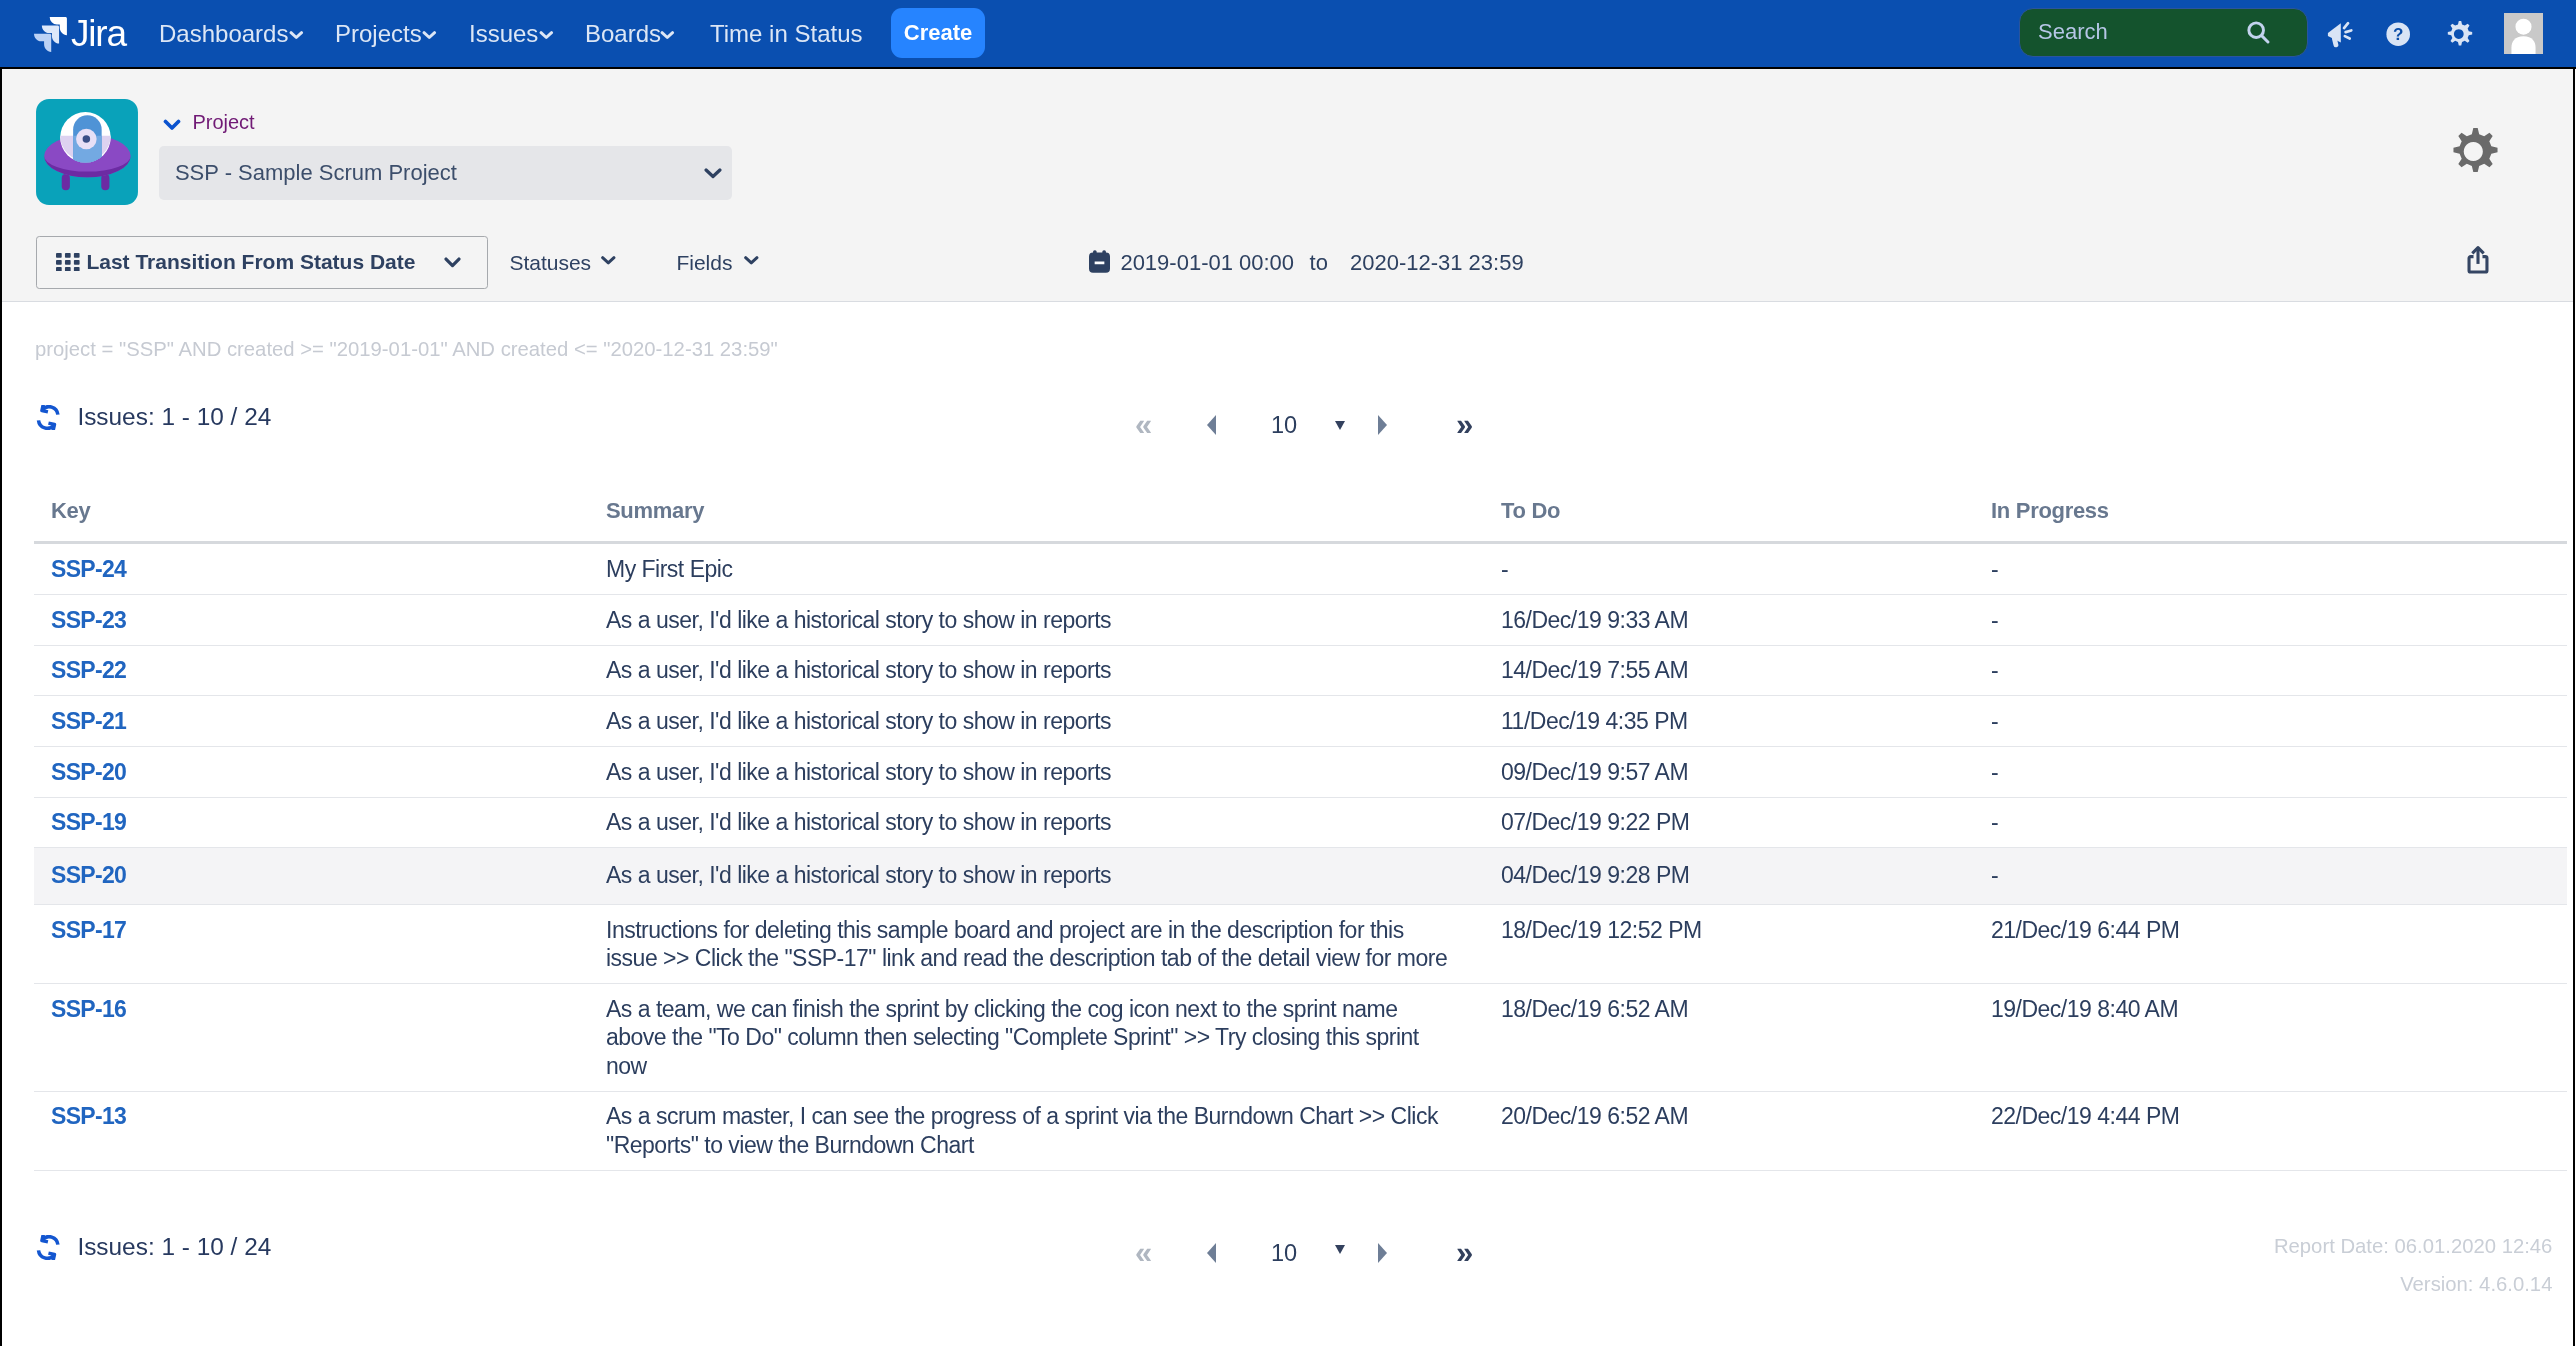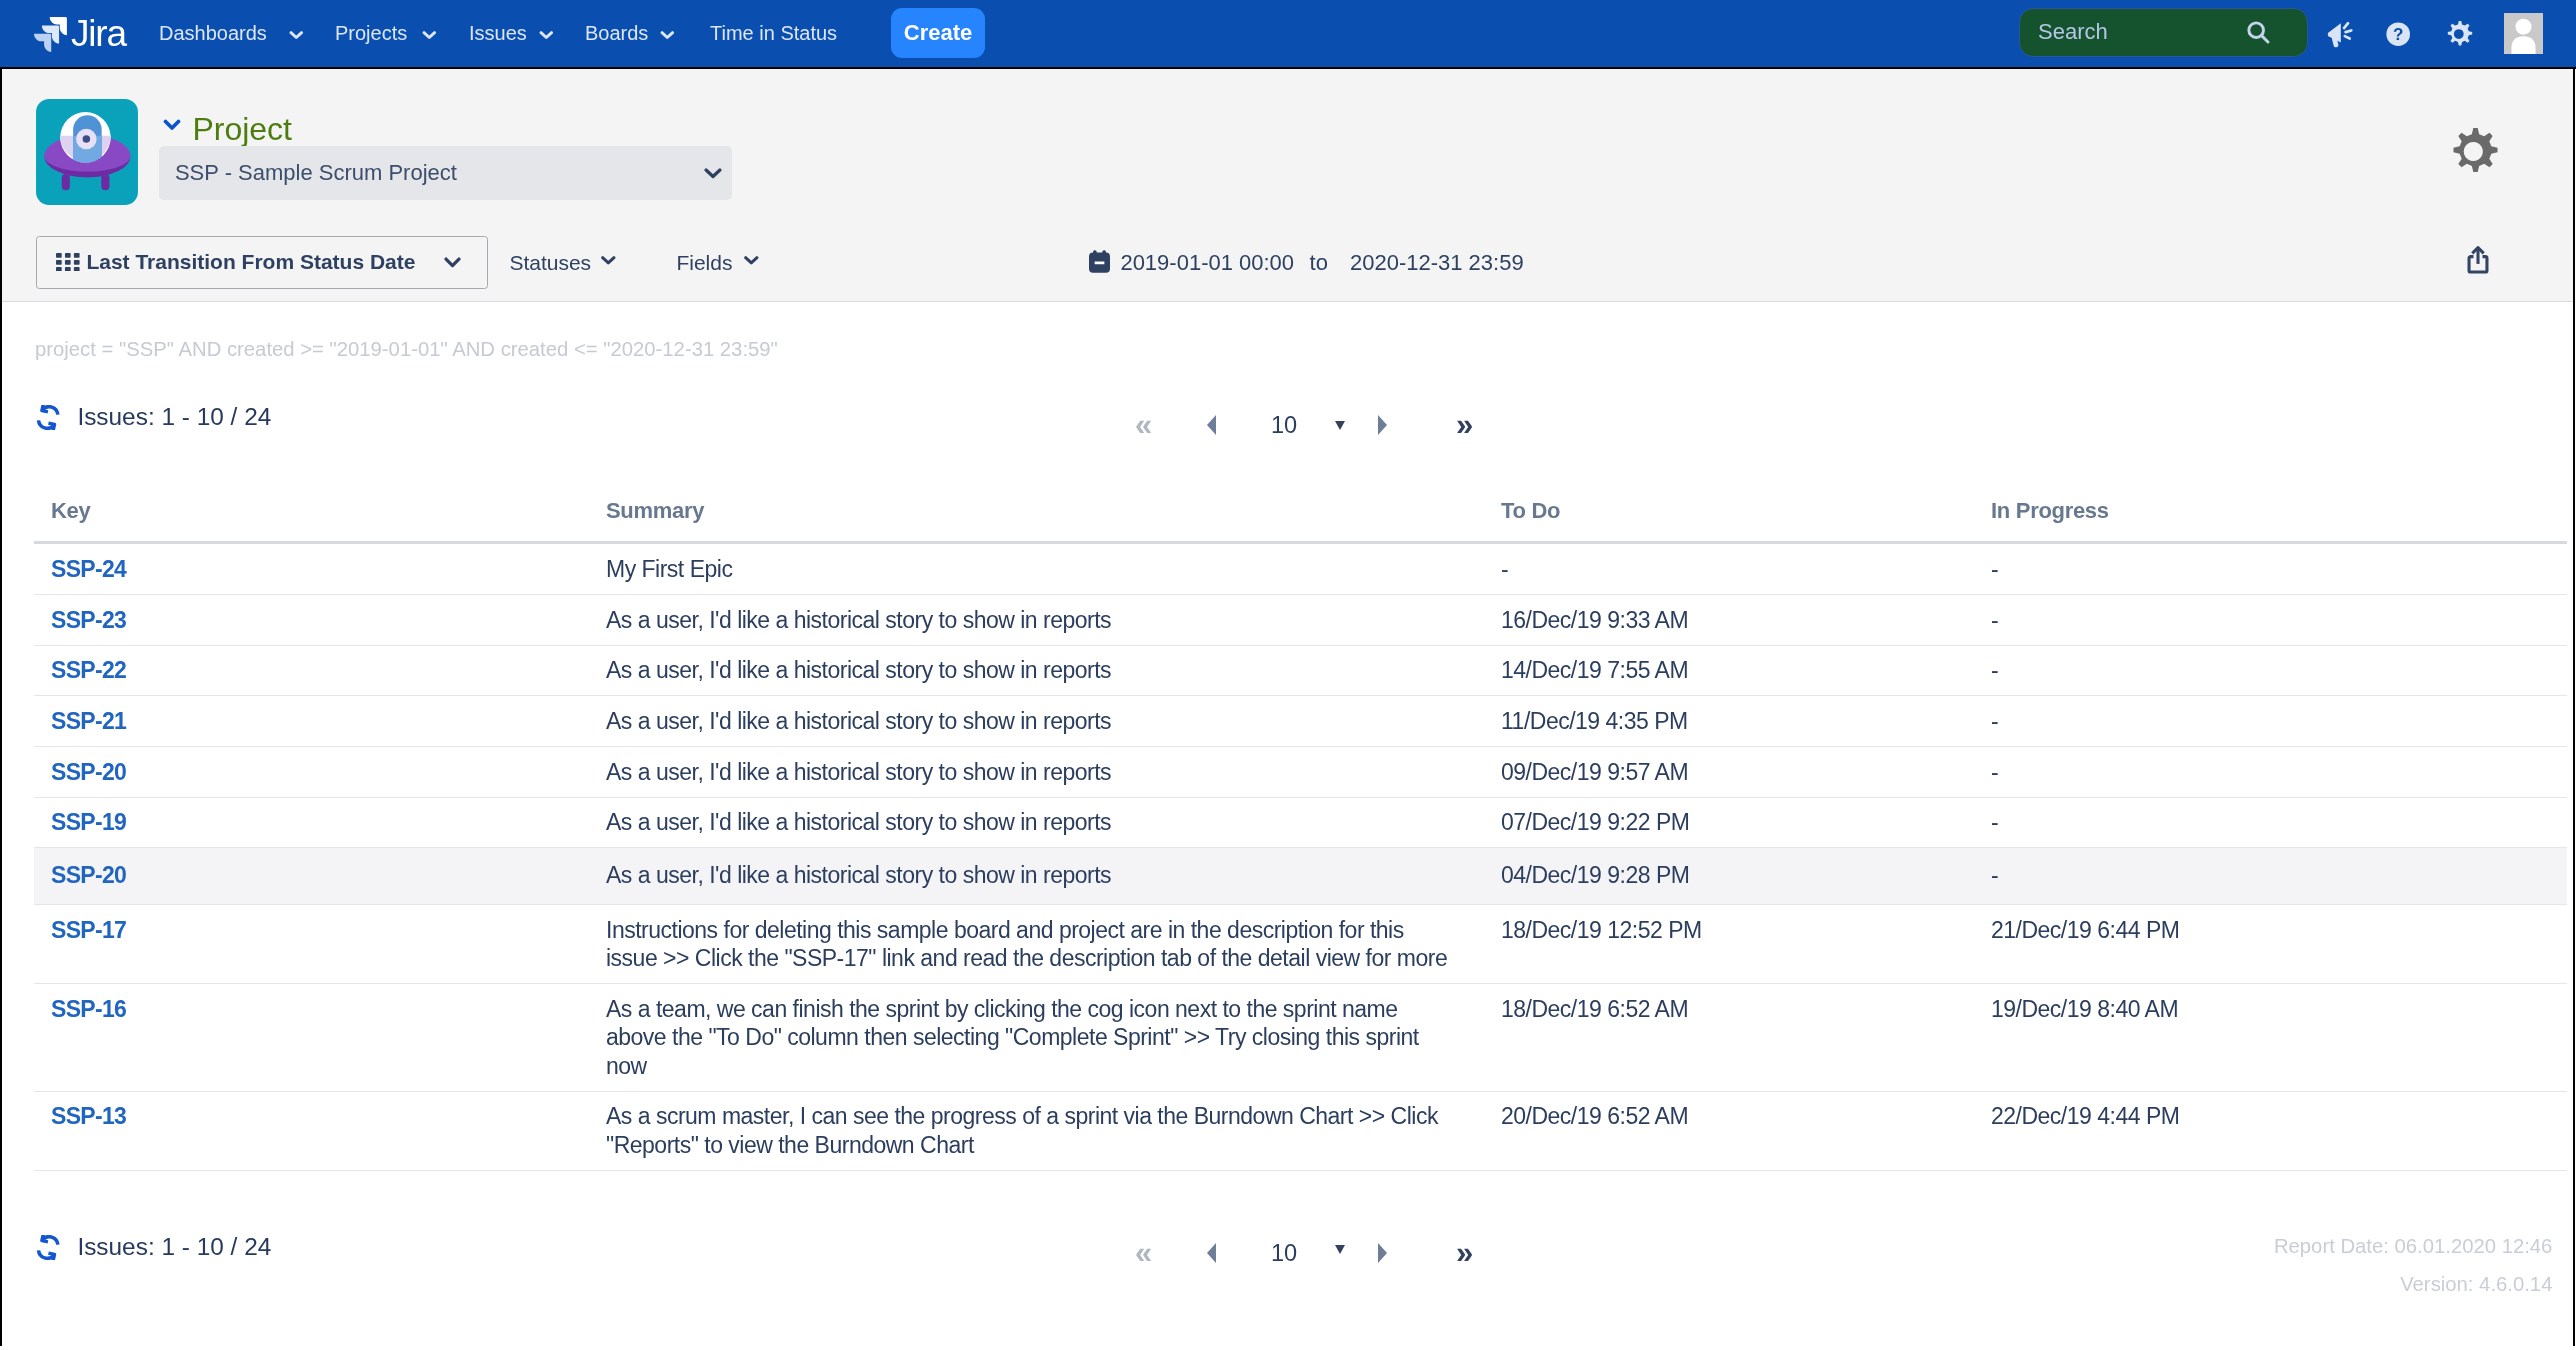--- a/index.html
+++ b/index.html
@@ -1,36 +1,36 @@
 <!DOCTYPE html>
 <html style="font-size:13px"><head>
 <meta charset="utf-8">
 <style>
 * { margin:0; padding:0; box-sizing:border-box; }
 html,body { width:2576px; height:1350px; background:#fff; font-family:"Liberation Sans", sans-serif; overflow:hidden; }
 #page { position:absolute; inset:0; width:2576px; height:1350px;padding-left:40px; }
 
 #nav { position:absolute; left:0; top:0; width:2576px; height:69px; background:#0a4fb0; border-bottom:2.4px solid #000; }
-.navtxt { position:absolute; top:0; height:67px; line-height:67px; font-size:20px; color:#dce6f5; }
+.navtxt { position:absolute; top:0; height:67px; line-height:67px; font-size:24px; color:#dce6f5; }
 #logo { position:absolute; left:34px; top:17px; }
 #jiratxt { position:absolute; left:71px; top:0; height:67px; line-height:68px; font-size:37px; letter-spacing:-1.2px; color:#fff; }
 .navchev { position:absolute; top:31px; }
 #create { position:absolute; left:891px; top:8.1px; width:94px; height:50px; background:#2684ff; border-radius:11px; color:#fff; font-size:22px; font-weight:600; text-align:center; line-height:50px; }
 #searchbox { position:absolute; left:2019px; top:8.1px; width:289px; height:49px; background:#14532d; border:1.6px solid #29549e; border-radius:14px; }
 #searchtxt { position:absolute; left:18px; top:0; height:46px; line-height:46px; font-size:22px; color:#b6c6e6; }
 .navicon { position:absolute; }
 #avatar { position:absolute; left:2504px; top:13px; width:39px; height:41px; background:#c9c9c9; }
 
 #frameL { position:absolute; left:0; top:69px; width:2.4px; height:1277px; background:#000; }
 #frameR { position:absolute; left:2573px; top:69px; width:2.4px; height:1277px; background:#000; }
 
 #toolbar { position:absolute; left:2.4px; top:69px; width:2571px; height:233px; background:#f4f4f4; border-bottom:1.6px solid #d9dce1; }
 #pavatar { position:absolute; left:34px; top:30px; }
 #projchev { position:absolute; left:161px; top:50px; }
-#projlbl { position:absolute; left:190px; top:42px; font-size:32px; color:#4d7c0f; }
+#projlbl { position:absolute; left:190px; top:42px; font-size:20px; color:#701a75; }
 #projsel { position:absolute; left:157px; top:77px; width:573px; height:54px; background:#e5e6e9; border-radius:4.9px; }
 #projseltxt { position:absolute; left:15.5px; top:0; height:54px; line-height:54px; font-size:22px; color:#3c4e6b; }
 #projselchev { position:absolute; left:545px; top:22px; }
 #tgear { position:absolute; left:2450px; top:59px; }
 #fbtn { position:absolute; left:34px; top:167px; width:452px; height:53px; border:1.6px solid #a6a9ad; border-radius:3.3px; }
 #fbtntxt { position:absolute; left:49px; top:0; height:50px; line-height:50px; font-size:21px; font-weight:bold; color:#2e4161; }
 #fbtnchev { position:absolute; left:407px; top:20.3px; }
 #gridicon { position:absolute; left:18.7px; top:15.5px; }
 .flabel { position:absolute; top:167px; height:53px; line-height:53px; font-size:21px; color:#2e4161; }
 .fchev { position:absolute; top:187px; }

